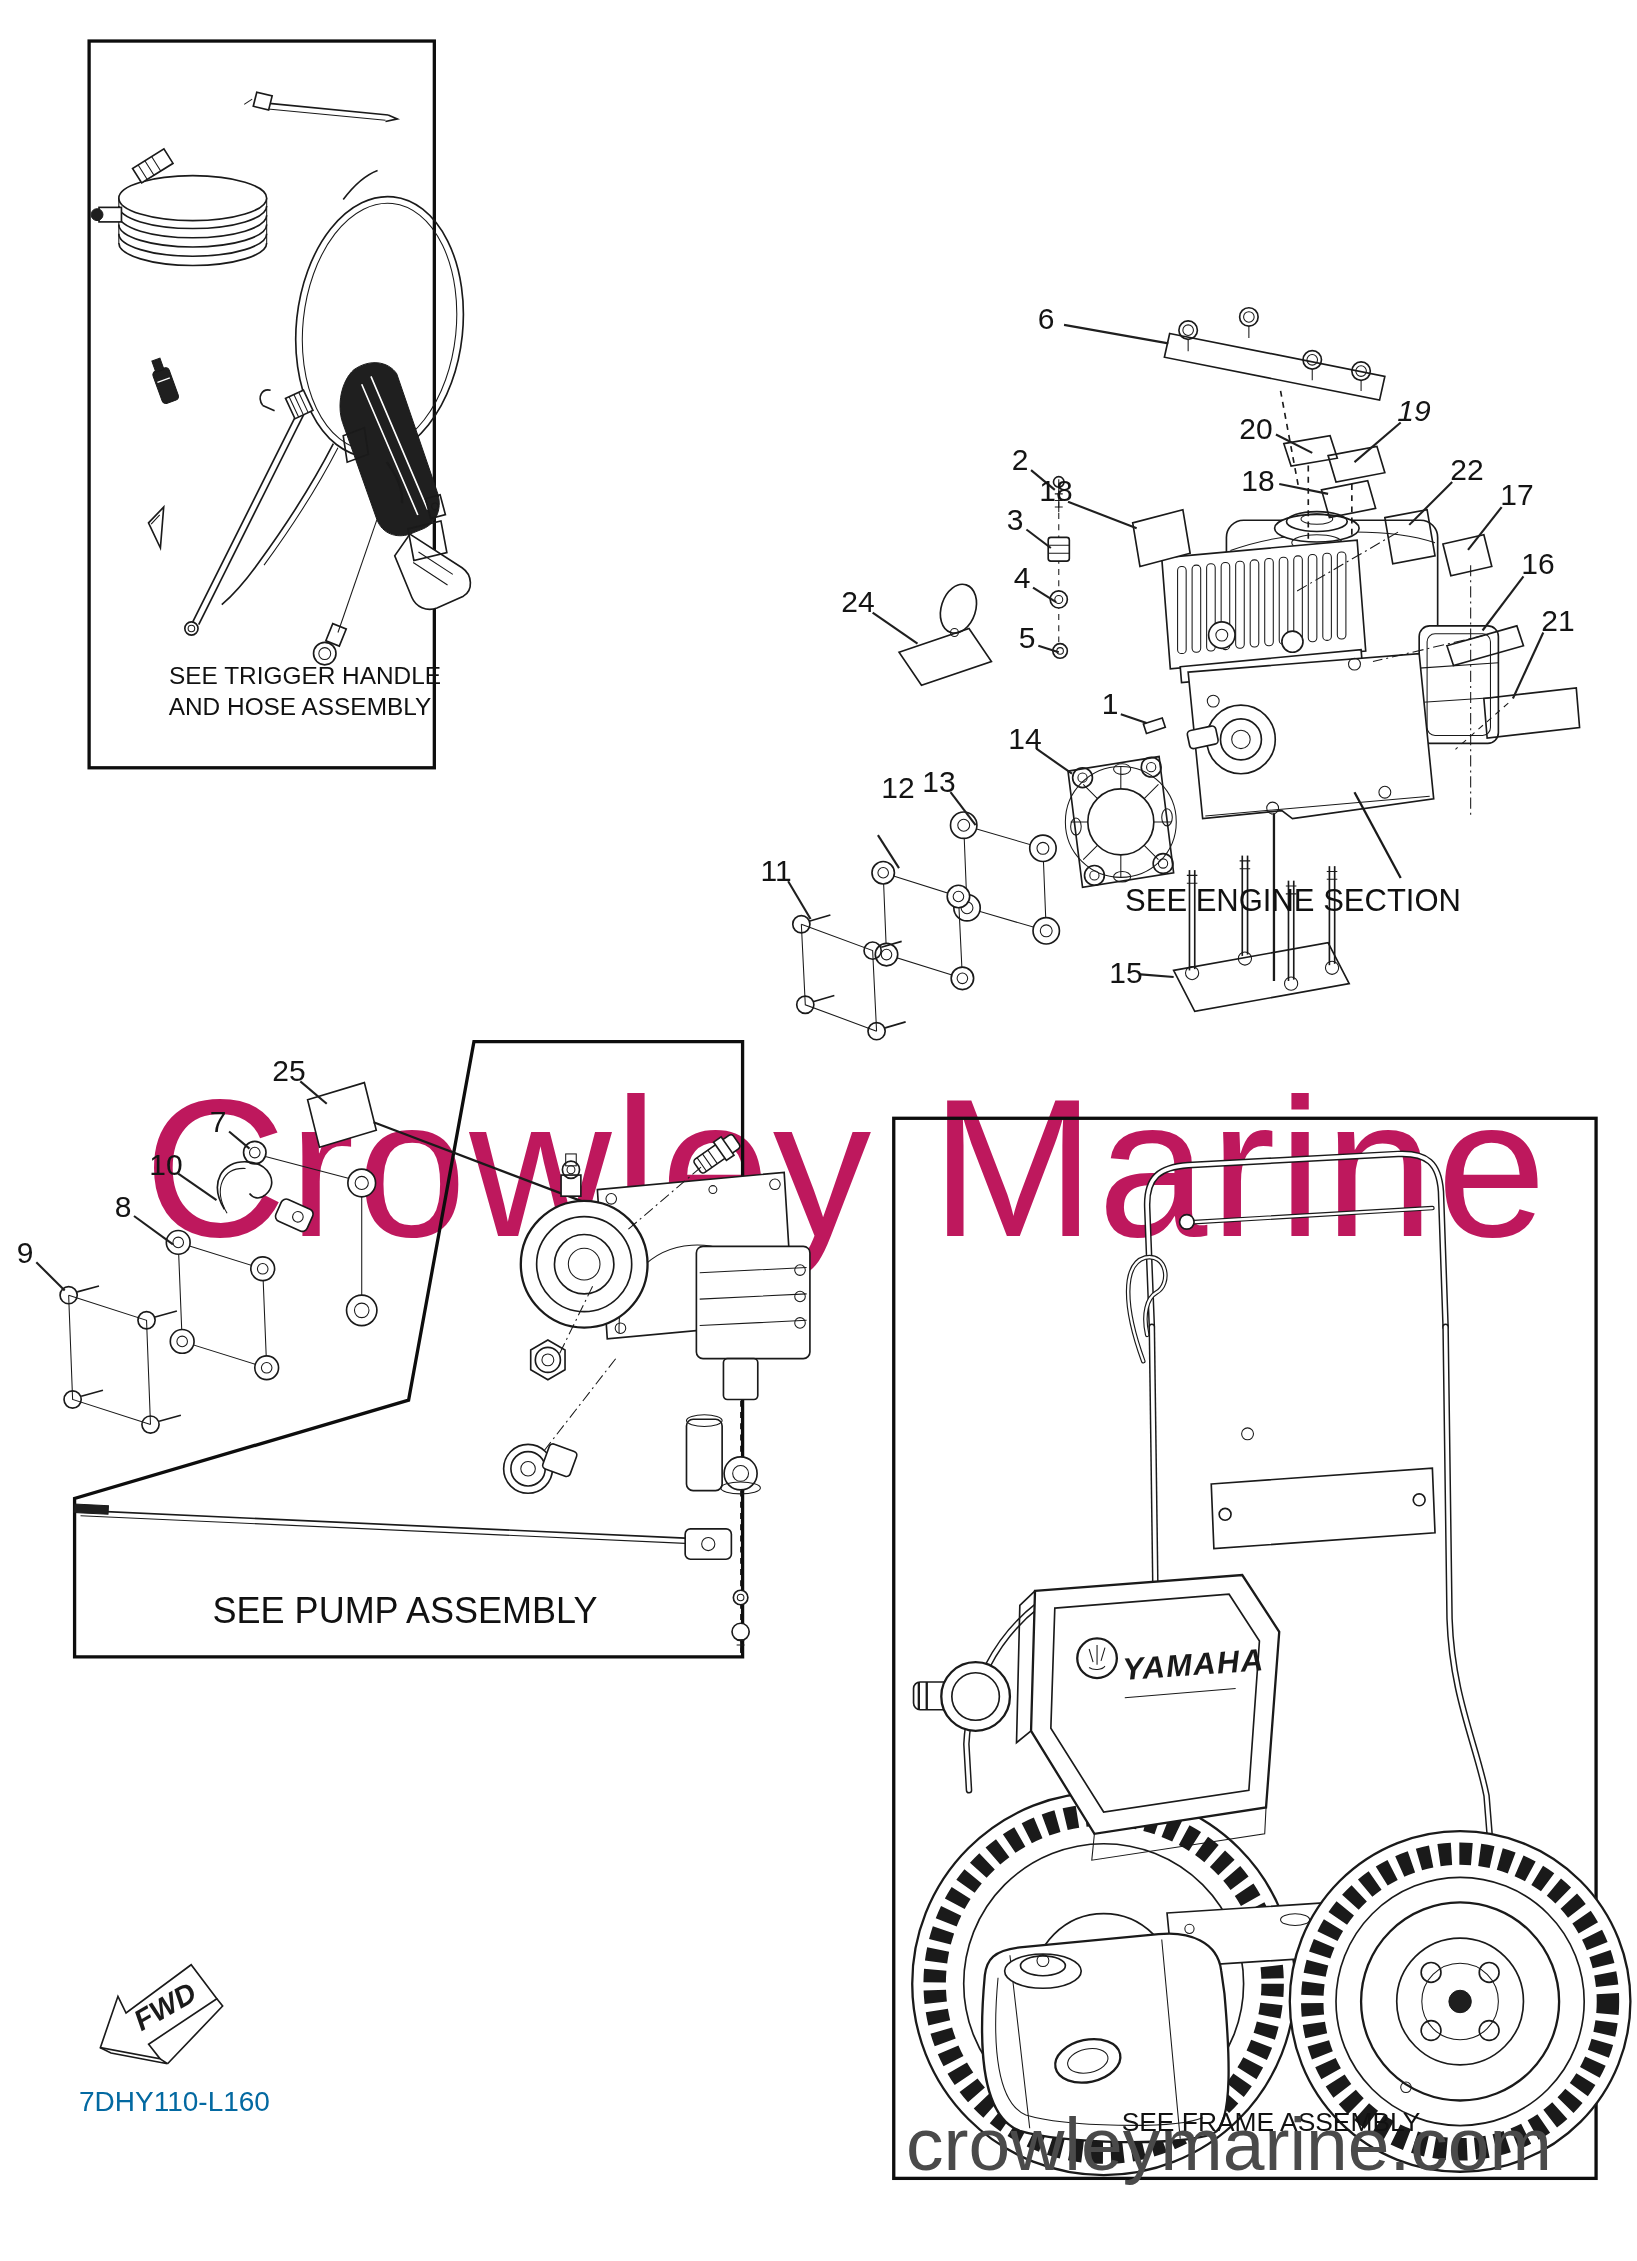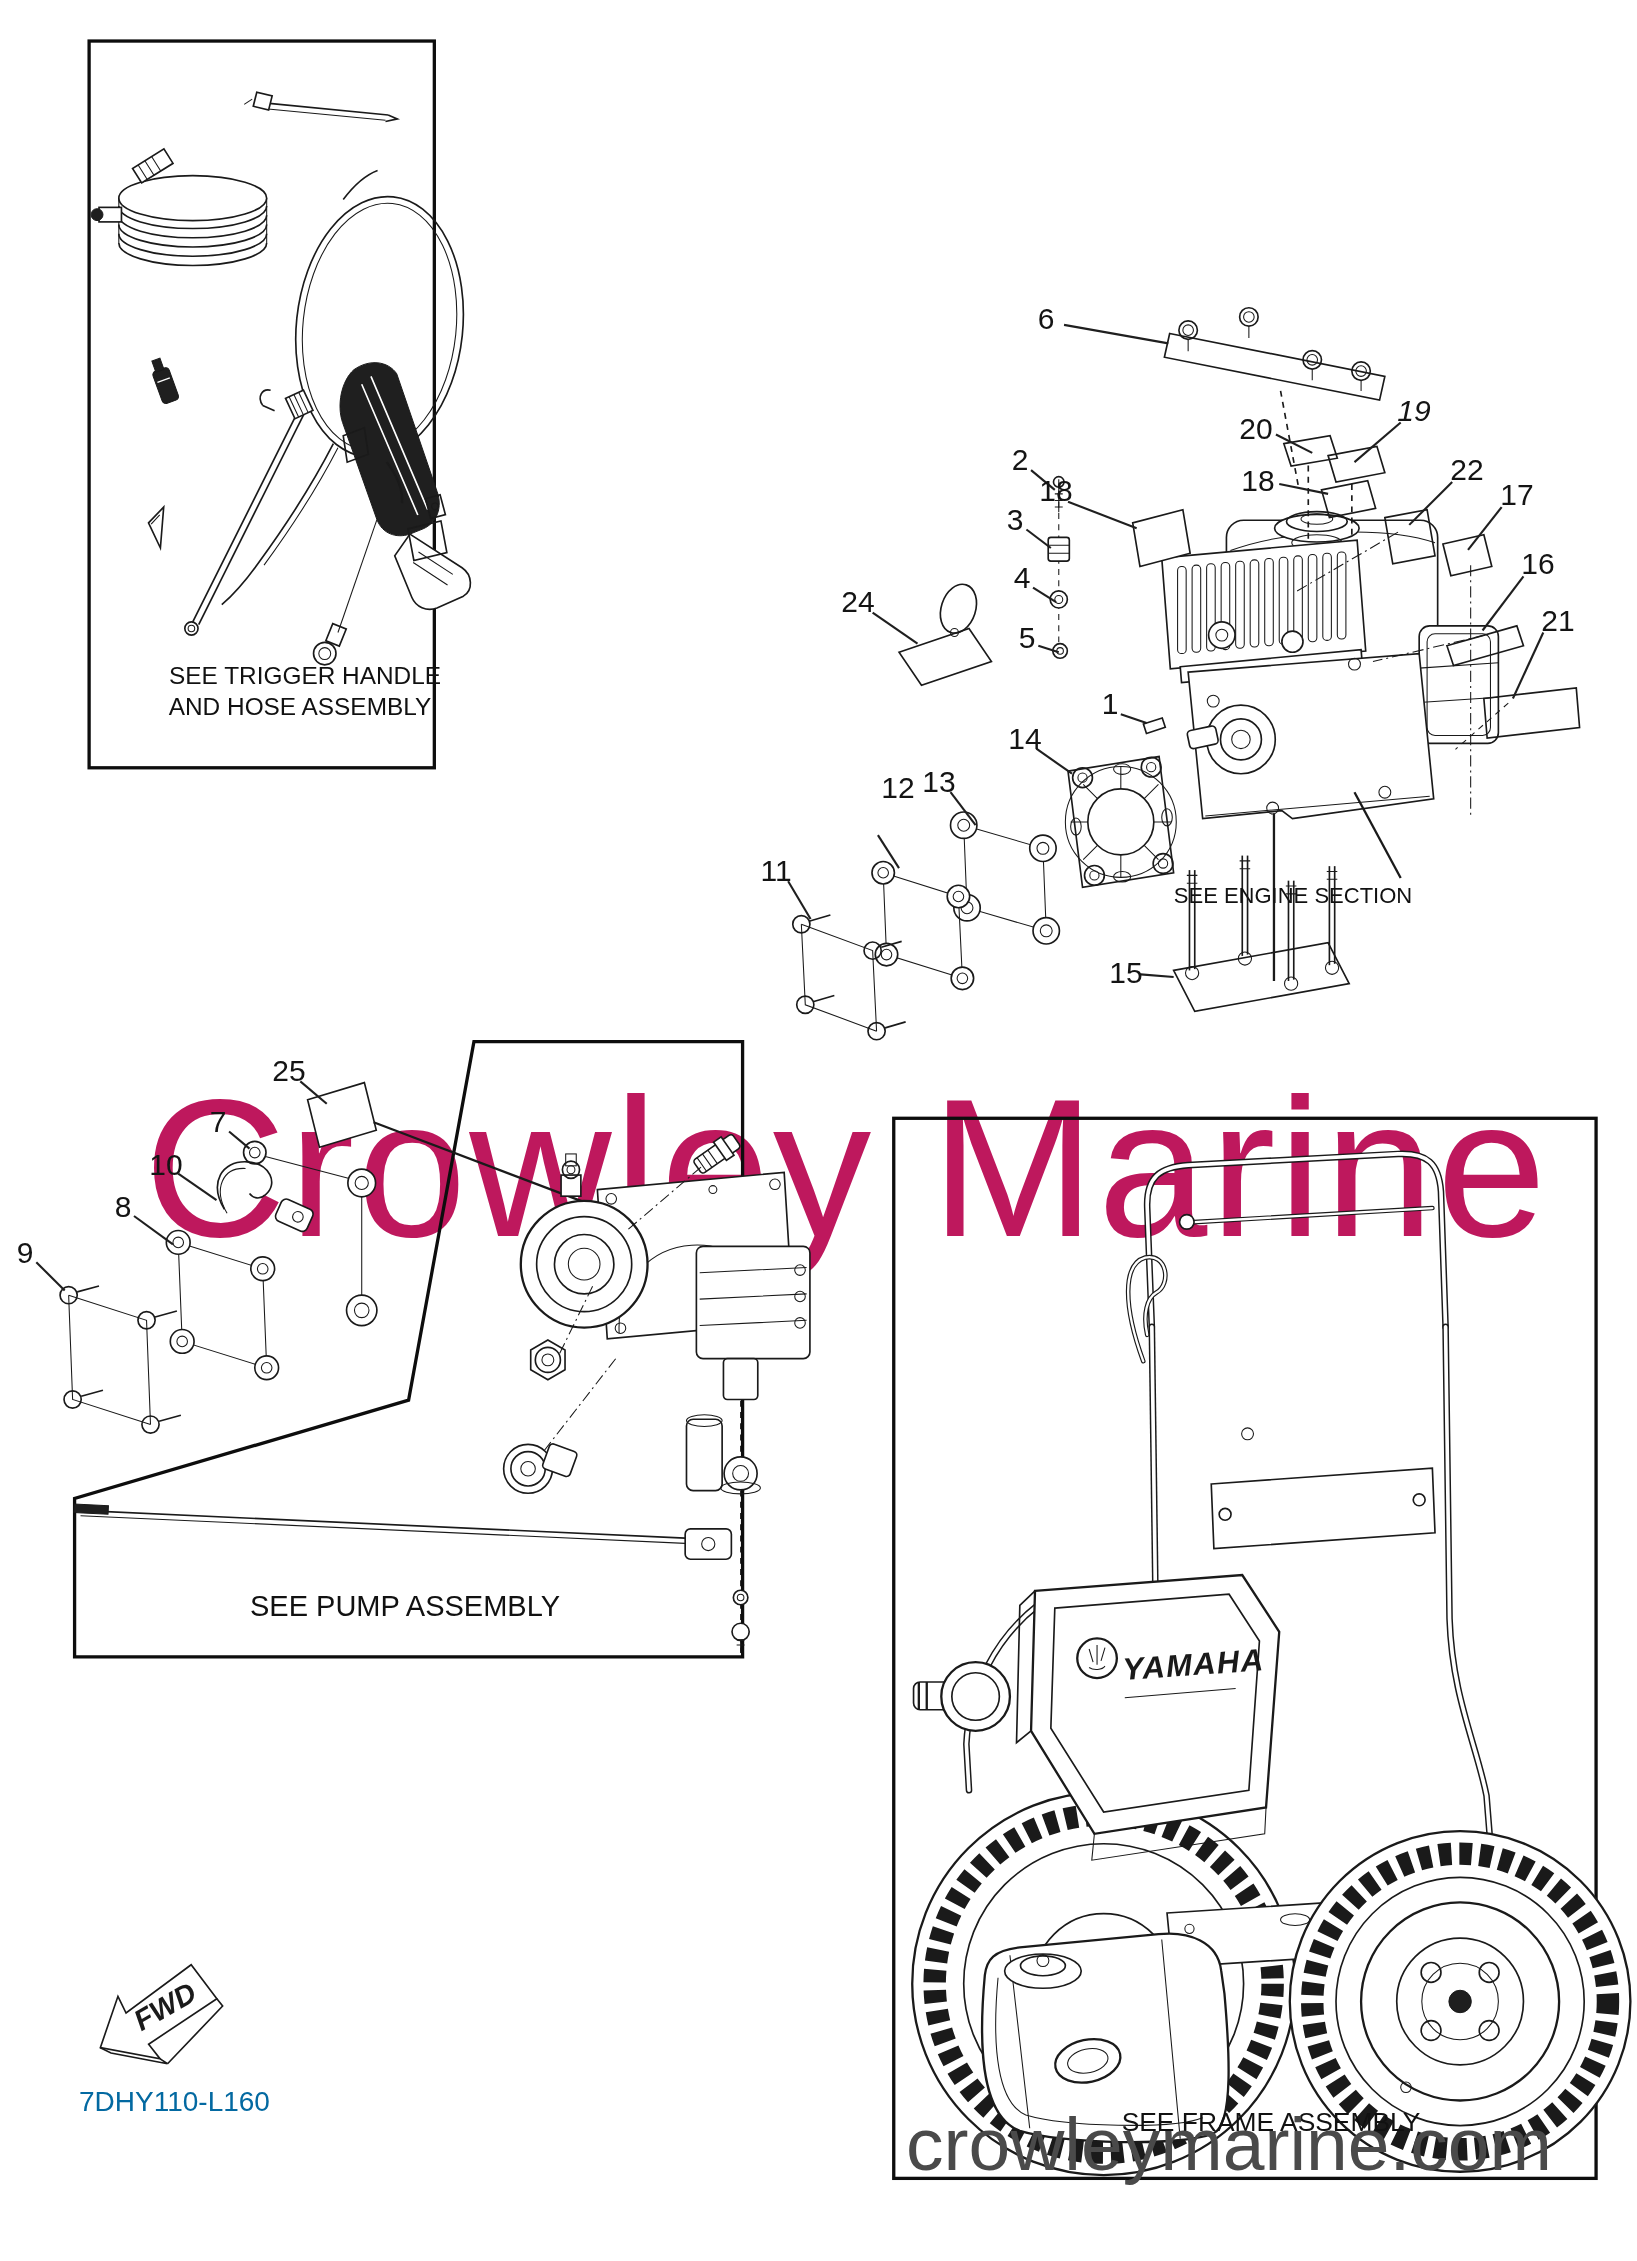--- a/index.html
+++ b/index.html
@@ -22,22 +22,22 @@
   .dash{stroke-dasharray:9 8;}
   .dashdot{stroke-dasharray:17 6 3 6;}
   .tube{fill:none;stroke:#1a1a1a;stroke-width:10;stroke-linecap:round;}
   .tubein{fill:none;stroke:#ffffff;stroke-width:5.5;stroke-linecap:round;}
   .tube2{fill:none;stroke:#1a1a1a;stroke-width:7;stroke-linecap:round;}
   .tube2in{fill:none;stroke:#ffffff;stroke-width:3.5;stroke-linecap:round;}
   .knob{fill:none;stroke:#1a1a1a;stroke-width:34;stroke-dasharray:19 12;}
   
   .sec{position:absolute;transform:translateX(-50%);color:#111;z-index:2;white-space:nowrap;}
   .sec.trigger{font-size:24.4px;}
-  .sec.engine{font-size:22px;}
-  .sec.pump{font-size:29px;}
+  .sec.engine{font-size:31px;}
+  .sec.pump{font-size:36px;}
   .sec.frame{font-size:26.4px;}
   .code{position:absolute;left:79px;top:2086px;font-size:28px;color:#0369a1;z-index:2;}
   .callout{position:absolute;transform:translate(-50%,-50%);font-size:30px;color:#141414;
            z-index:3;line-height:1;}
   #leader-layer line{stroke:#1f1f1f;stroke-width:3.2;}
   .svgtext{font-family:"Liberation Sans",sans-serif;}
 </style>
 </head>
 <body>
 

